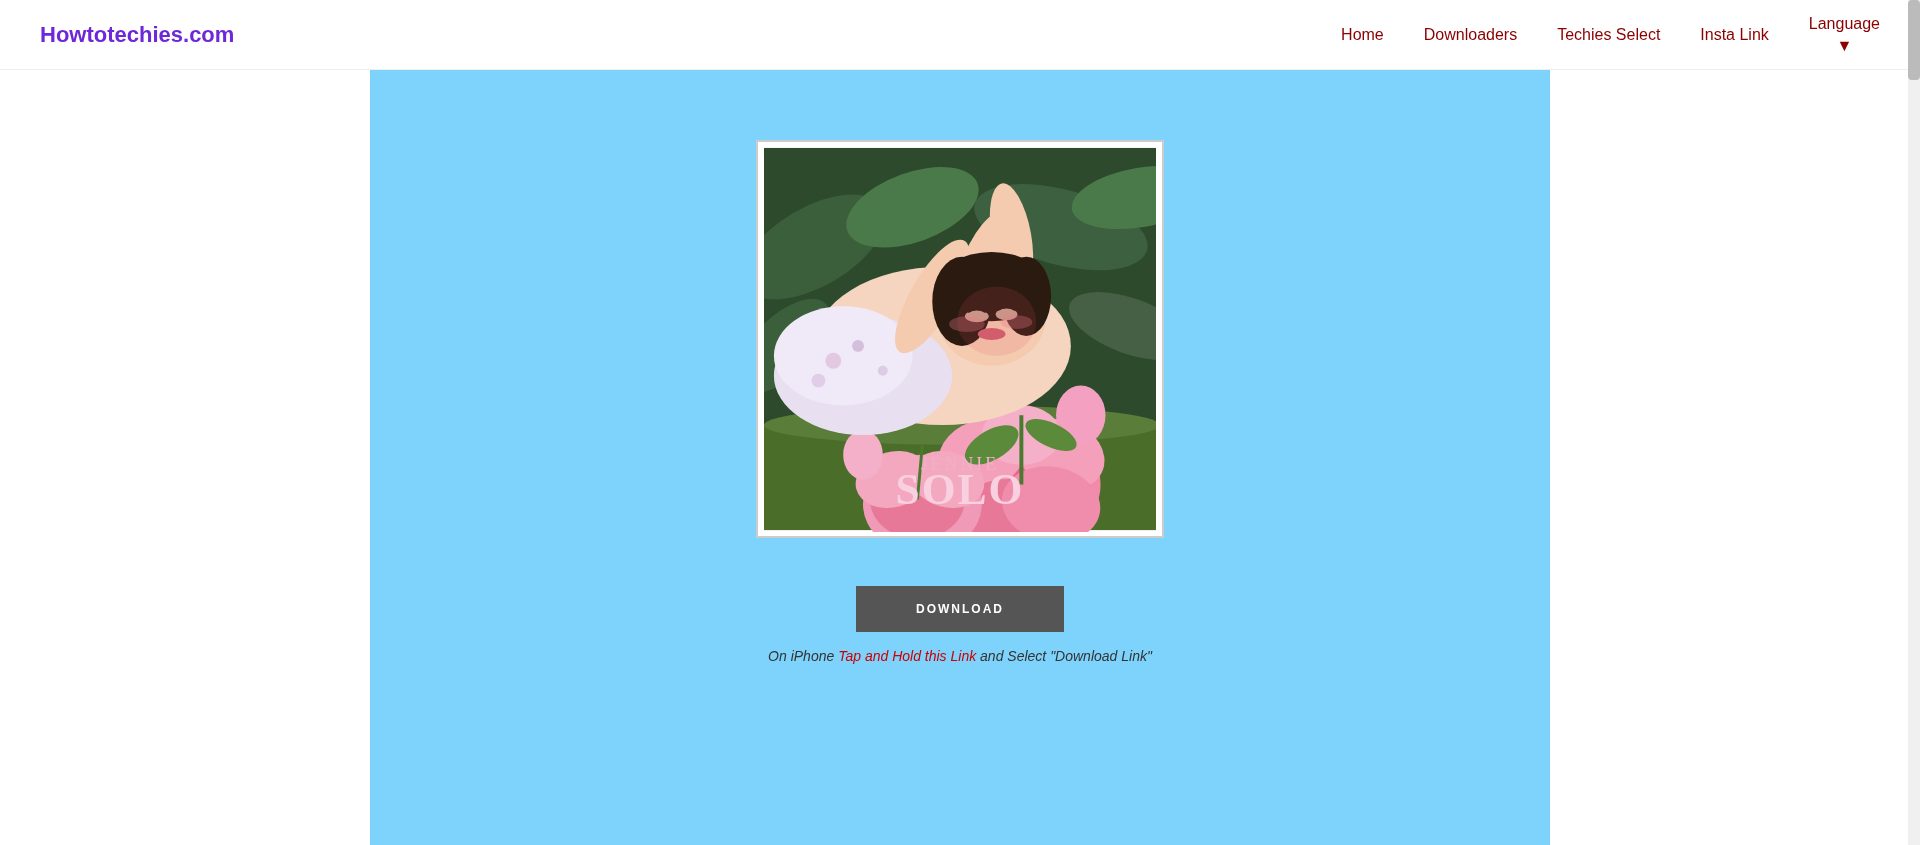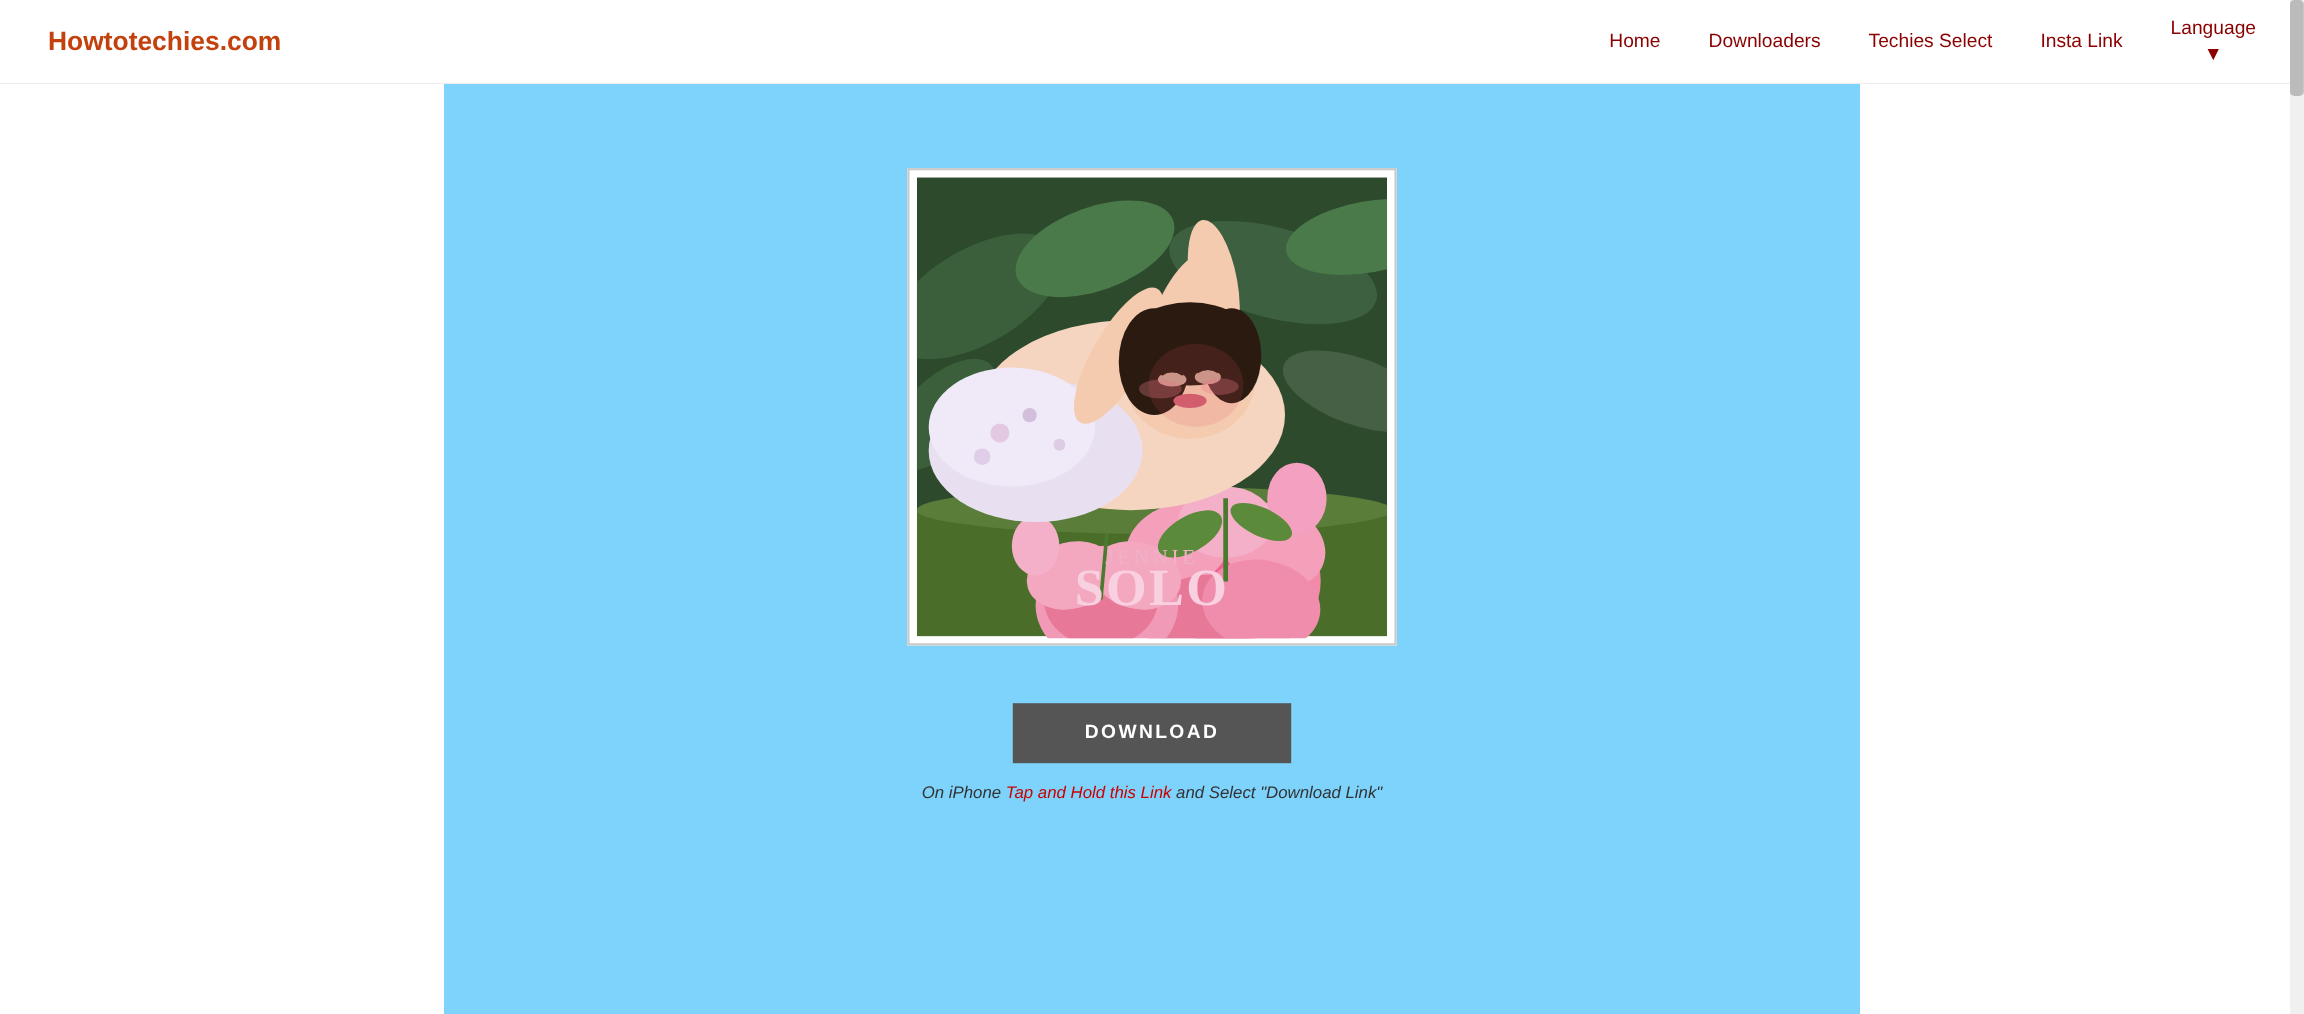--- a/index.html
+++ b/index.html
@@ -22,21 +22,21 @@
       justify-content: space-between;
       padding: 0 40px;
       height: 70px;
       background: #fff;
       border-bottom: 1px solid #eee;
     }
 
     .site-logo {
       font-size: 22px;
       font-weight: bold;
-      color: #c2410c;
+      color: #6d28d9;
       text-decoration: none;
     }
 
     nav {
       display: flex;
       align-items: center;
       gap: 40px;
     }
 
     nav a {
@@ -90,21 +90,21 @@
       height: 100%;
     }
 
     
     .download-btn {
       margin-top: 48px;
       background: #555;
       color: #fff;
       border: none;
       padding: 16px 60px;
-      font-size: 16px;
+      font-size: 12px;
       font-weight: bold;
       letter-spacing: 2px;
       cursor: pointer;
       text-transform: uppercase;
       text-align: right;
     }
 
     
     .instruction-text {
       margin-top: 16px;

